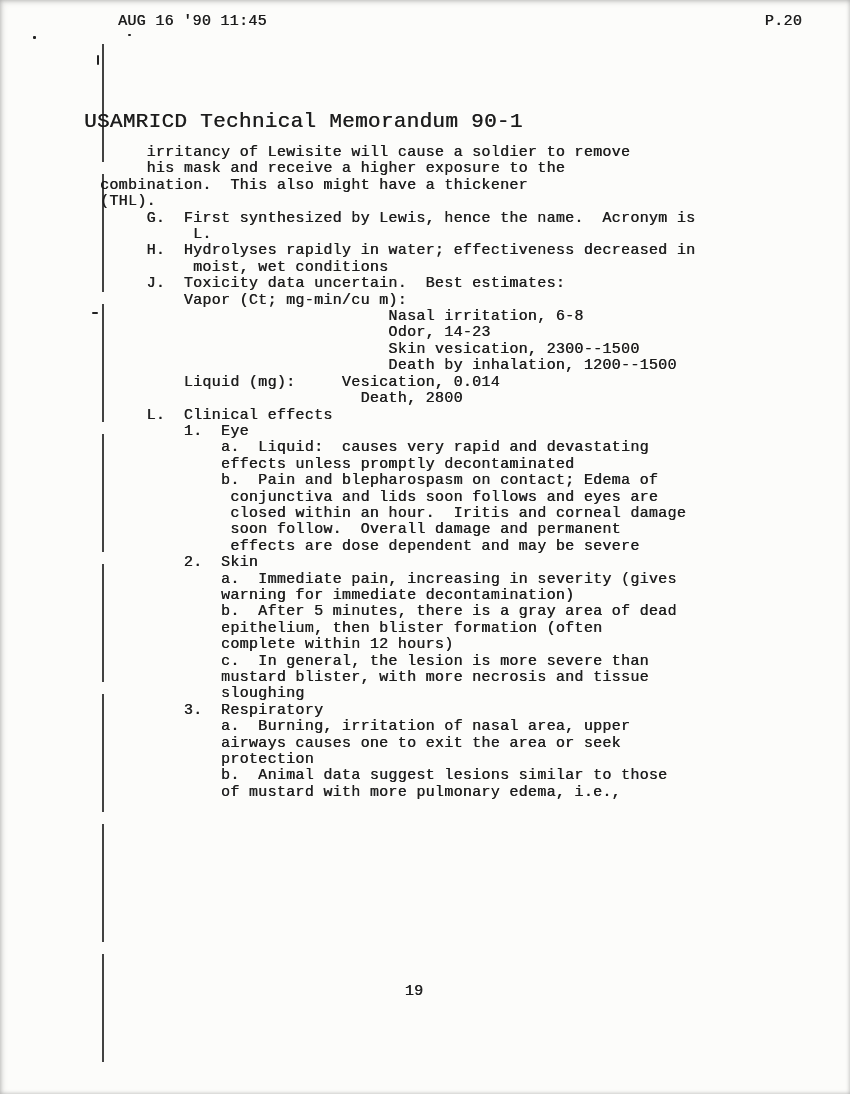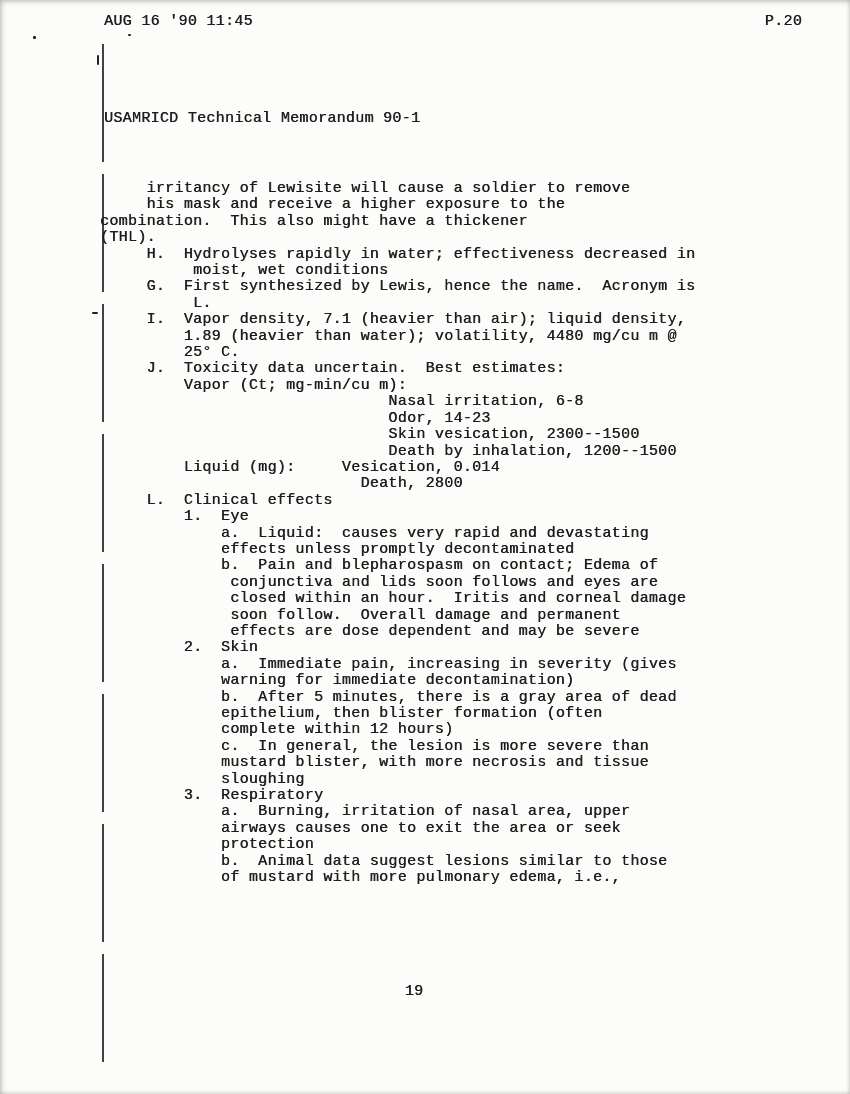--- a/index.html
+++ b/index.html
@@ -5,26 +5,26 @@
   * { margin:0; padding:0; box-sizing:border-box; }
   html,body { width:850px; height:1094px; }
   body { background:#e9e9e6; font-family:"Liberation Mono","DejaVu Sans Mono",monospace; }
   .page {
     position:relative; width:850px; height:1094px; overflow:hidden;
     background:#fcfcfa; color:#1c1c1c;
     box-shadow: inset 0 0 4px rgba(0,0,0,0.25), inset 2px 2px 6px rgba(0,0,0,0.12);
   }
   .txt { letter-spacing:0.3px; text-shadow:0.45px 0 0 rgba(28,28,28,0.85); }
   .fax-header {
-    position:absolute; top:13px; left:104px; right:48px;
+    position:absolute; top:13px; left:118px; right:48px;
     display:flex; justify-content:space-between;
     font-size:15px;
   }
-  .doc-title { position:absolute; top:110px; left:104px; font-size:15px; white-space:pre; }
-  .doc-body { position:absolute; top:145px; left:100px;margin-top:36px; }
+  .doc-title { position:absolute; top:110px; left:84px; font-size:21px; white-space:pre; }
+  .doc-body { position:absolute; top:145px; left:100px; }
   .doc-body pre {
     font-family:inherit; font-size:15px; line-height:16.4px; white-space:pre;
   }
   .page-num { position:absolute; top:983px; left:0; width:828px; text-align:center; font-size:15px; }
   .margin-line {
     position:absolute; left:102px; top:44px; width:1.5px; height:1018px;
     background:repeating-linear-gradient(to bottom,
       rgba(25,25,25,0.82) 0 118px, rgba(25,25,25,0) 118px 130px);
   }
   .speck { position:absolute; background:#222; border-radius:1px; }
@@ -49,27 +49,24 @@
     <span>P.20</span>
   </div>
 
   <div class="doc-title txt">USAMRICD Technical Memorandum 90-1</div>
 
   <div class="doc-body txt">
     <pre>     irritancy of Lewisite will cause a soldier to remove
      his mask and receive a higher exposure to the
 combination.  This also might have a thickener
 (THL).</pre>
+    <pre>     G.  First synthesized by Lewis, hence the name.  Acronym is
+          L.</pre>
     <pre>     H.  Hydrolyses rapidly in water; effectiveness decreased in
           moist, wet conditions</pre>
-    <pre>     G.  First synthesized by Lewis, hence the name.  Acronym is
-          L.</pre>
-    <pre>     I.  Vapor density, 7.1 (heavier than air); liquid density,
-         1.89 (heavier than water); volatility, 4480 mg/cu m @
-         25° C.</pre>
     <pre>     J.  Toxicity data uncertain.  Best estimates:
          Vapor (Ct; mg-min/cu m):
                                Nasal irritation, 6-8
                                Odor, 14-23
                                Skin vesication, 2300--1500
                                Death by inhalation, 1200--1500
          Liquid (mg):     Vesication, 0.014
                             Death, 2800</pre>
     <pre>     L.  Clinical effects
          1.  Eye

